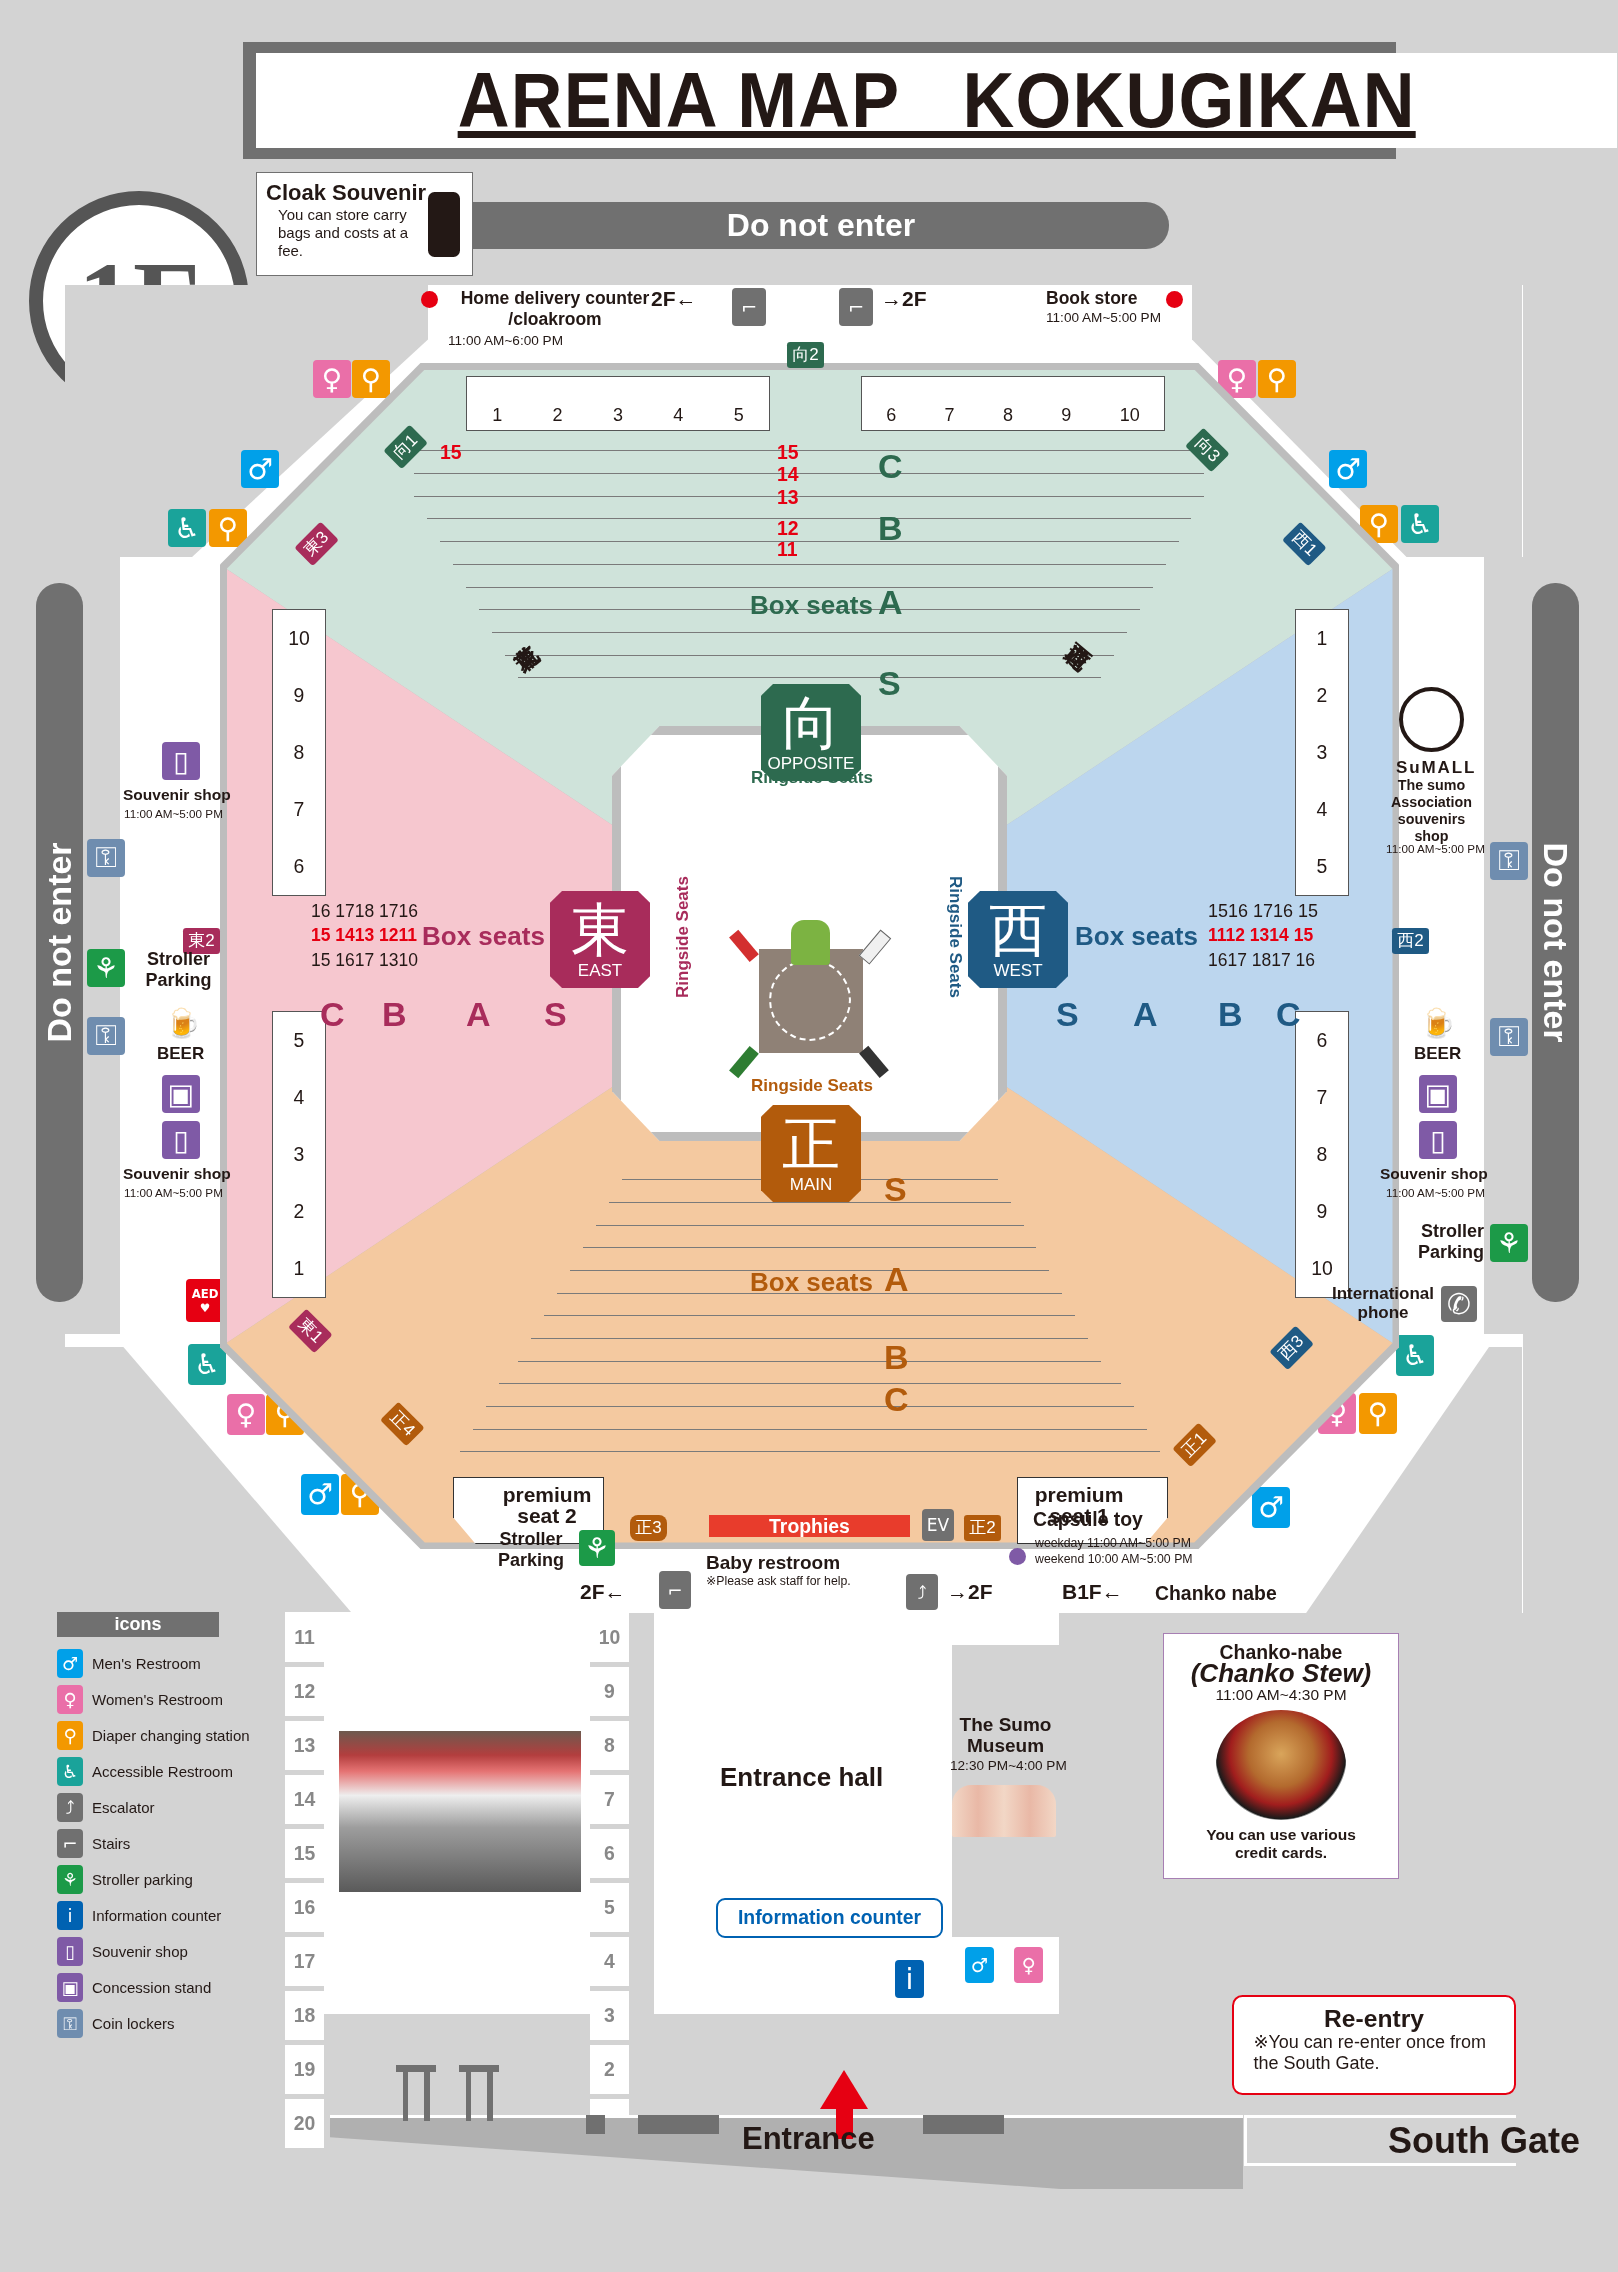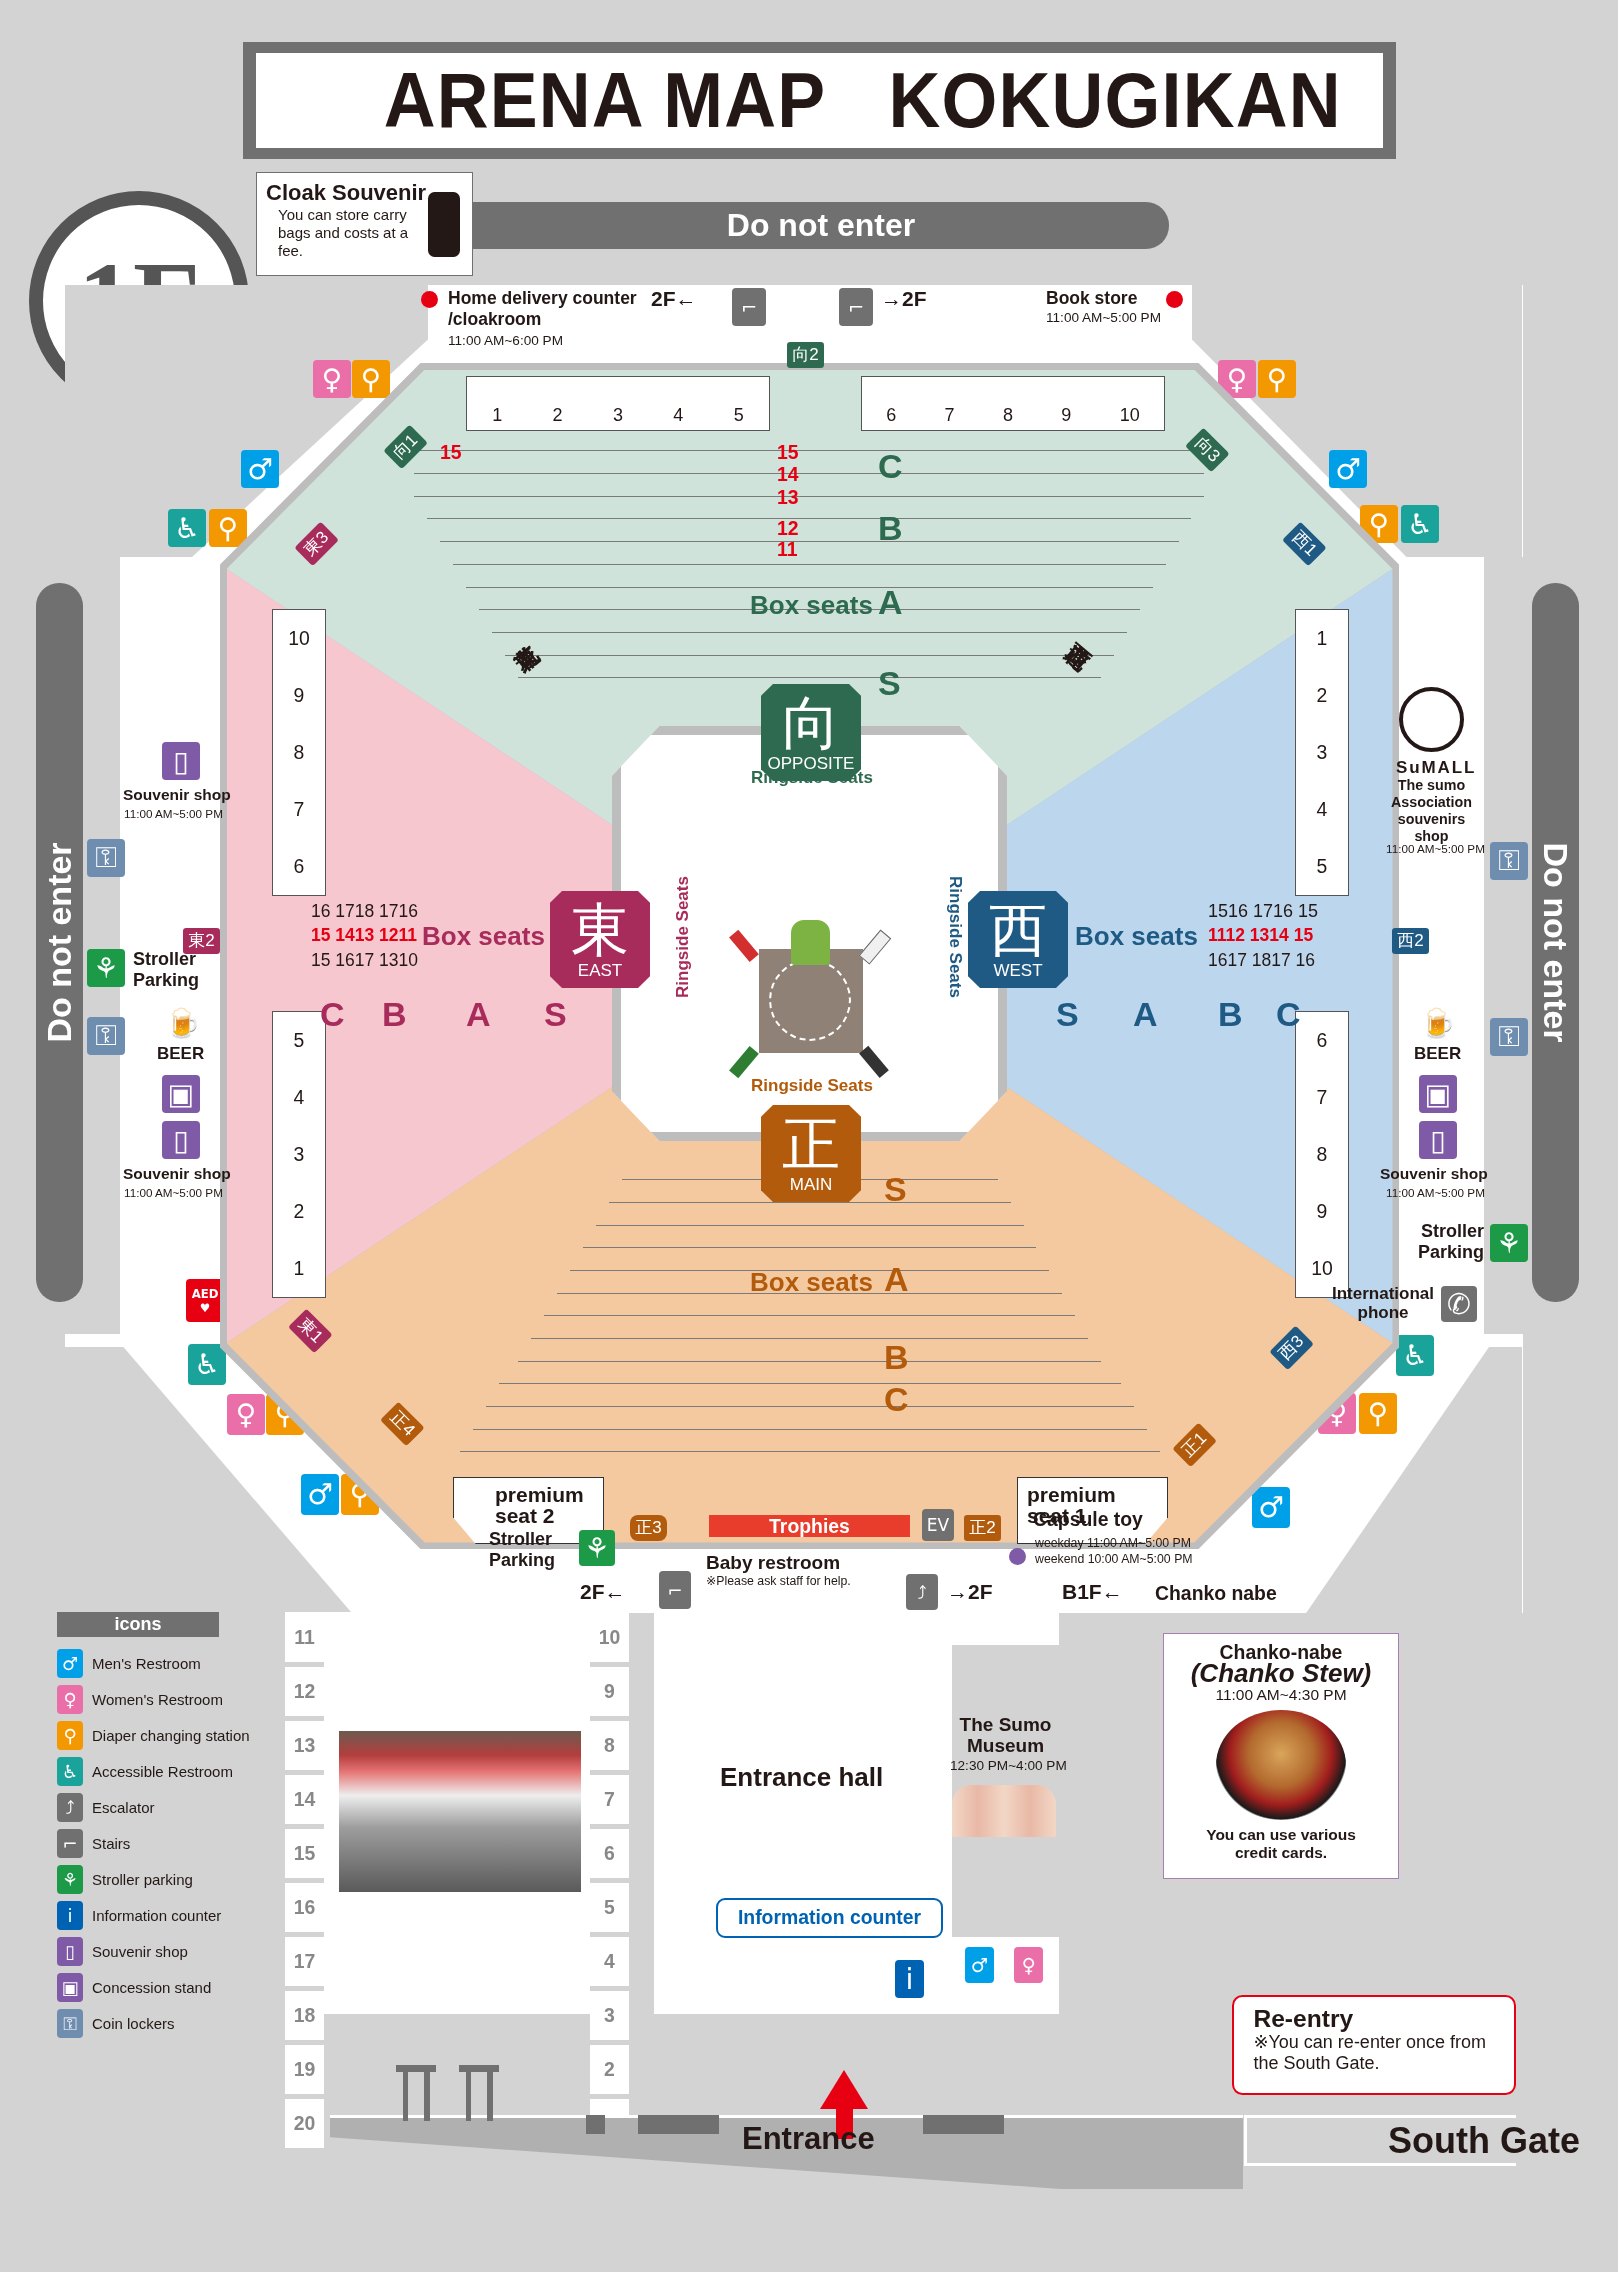--- a/index.html
+++ b/index.html
@@ -1,19 +1,19 @@
 <!DOCTYPE html>
 <html style="font-size:10.4px"><head>
 <meta charset="utf-8">
 <style>
   html,body{margin:0;padding:0;}
   body{width:1618px;height:2273px;background:#d3d3d3;position:relative;overflow:hidden;font-family:"Liberation Sans","DejaVu Sans",sans-serif;color:#231815;}
   .abs{position:absolute;}
   .title-frame{left:243px;top:42px;width:1153px;height:117px;background:#707070;}
-  .title-inner{left:256px;top:53px;width:1127px;height:95px;background:#fff;display:flex;align-items:center;justify-content:flex-end;}
+  .title-inner{left:256px;top:53px;width:1361px;height:95px;background:#fff;display:flex;align-items:center;justify-content:center;text-decoration:underline;}
   .title-inner span{font-size:78px;font-weight:bold;letter-spacing:1.3px;transform:scaleX(0.92);}
   .floor-badge{left:29px;top:191px;width:220px;height:220px;border-radius:50%;background:#fff;border:14.3px solid #555;box-sizing:border-box;display:flex;align-items:center;justify-content:center;}
   .floor-badge span{font-family:"Liberation Serif","DejaVu Serif",serif;font-size:110px;color:#555;font-weight:bold;}
   .cloak-box{left:256px;top:172px;width:217px;height:104px;background:#fff;border:1.9px solid #707070;box-sizing:border-box;padding:6.5px 9px;}
   .cloak-box .h{font-size:22px;font-weight:bold;}
   .cloak-box .t{font-size:15px;line-height:18px;width:146px;margin-left:12px;}
   .suitcase{right:11.7px;top:19.4px;width:32px;height:65px;background:#231815;border-radius:6.5px;}
   .dne-bar{background:#707070;color:#fff;font-weight:bold;display:flex;align-items:center;justify-content:center;}
   .dne-top{left:473px;top:202px;width:696px;height:47px;border-radius:0 23px 23px 0;font-size:32px;}
   .dne-left{left:36px;top:583px;width:47px;height:719px;border-radius:23px;}
@@ -41,21 +41,21 @@
   .row-label{font-size:19.4px;}
   .sec-letter{font-size:34px;font-weight:bold;}
   .boxseats{font-size:26px;font-weight:bold;}
   .rows-h{position:absolute;border-top:1.3px solid #7a7a7a;}
   .icon-sq{width:43px;height:43px;border-radius:3.9px;color:#fff;font-size:28.5px;display:flex;align-items:center;justify-content:center;font-family:"DejaVu Sans",sans-serif;}
   .i-men{background:#00a0e9;} .i-women{background:#ea6fa8;} .i-diaper{background:#f39800;}
   .i-access{background:#1aa39a;} .i-esc{background:#707070;} .i-stairs{background:#707070;}
   .i-stroller{background:#1c9a48;} .i-info{background:#0062b2;} .i-souv{background:#7f5aa6;}
   .i-conc{background:#7f5aa6;} .i-locker{background:#6f8daf;} .i-phone{background:#707070;}
   .i-aed{background:#e60012;}
-  .label{font-size:19.4px;font-weight:bold;line-height:21px;}
+  .label{font-size:19.4px;font-weight:bold;line-height:21px;text-align:center;}
   .small{font-size:13.6px;line-height:17px;}
   .legend{left:57px;top:1612px;width:233px;}
   .legend-head{width:162px;height:24.6px;background:#707070;color:#fff;font-size:18px;font-weight:bold;text-align:center;line-height:24.6px;}
   .legend-item{display:flex;align-items:center;height:36px;}
   .legend-item .icon-sq{width:26px;height:28.5px;font-size:18px;margin-right:9px;}
   .legend-item span.txt{font-size:15px;}
   .numcol{background:#fff;width:39px;}
   .numcell{height:49px;border-bottom:5.2px solid #d3d3d3;font-size:19.4px;font-weight:bold;color:#888;display:flex;align-items:center;justify-content:center;}
   .photo{background:linear-gradient(180deg,#6d5a4f 0%,#b33e3e 15%,#e57373 25%,#eeeeee 40%,#9d9d9d 60%,#5a5a5a 100%);}
   .bowl{background:radial-gradient(circle at 50% 40%,#d9a55b 0%,#b36a2e 35%,#a11d1d 55%,#1a1a1a 70%,#ffffff 72%);}

